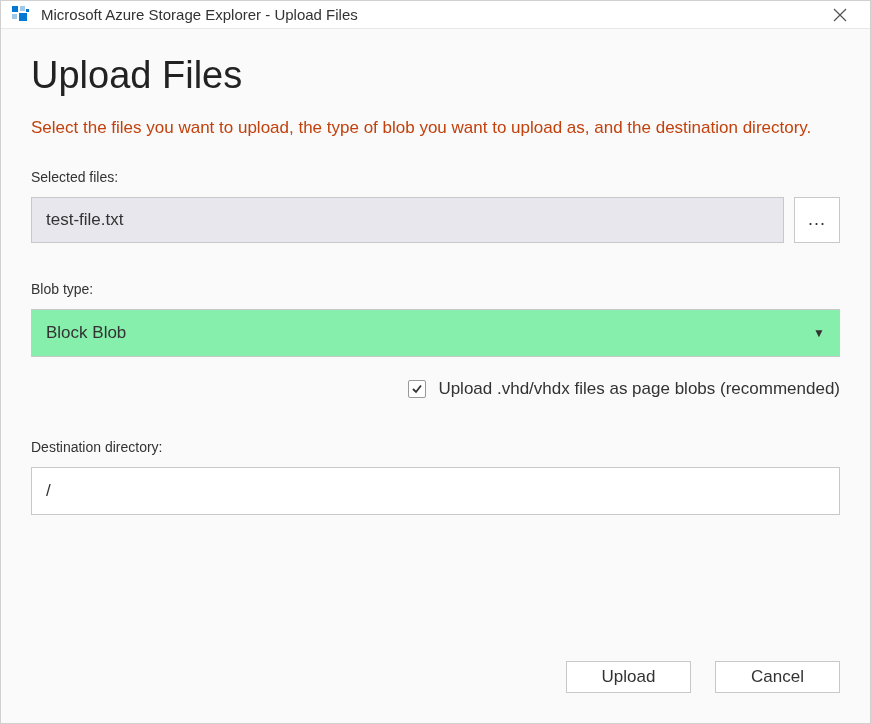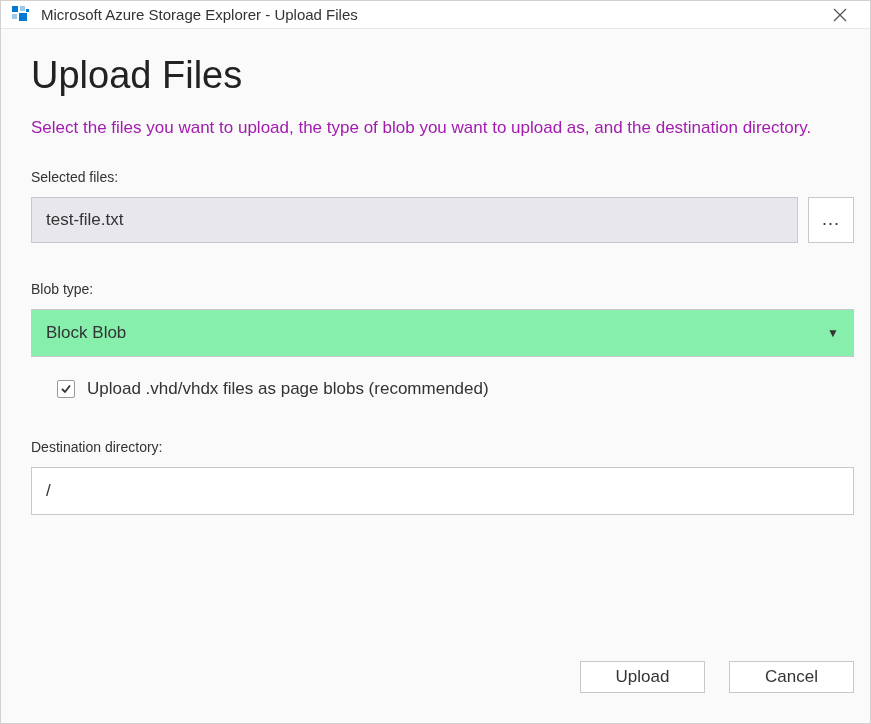--- a/index.html
+++ b/index.html
@@ -48,34 +48,34 @@
       justify-content: center;
       color: #555;
       cursor: pointer;
     }
     .close-btn svg {
       width: 14px;
       height: 14px;
     }
     .content {
       flex: 1;
-      padding: 25px 16px 30px 30px;
+      padding: 25px 30px 30px 30px;
       background: #fafafa;
       display: flex;
       flex-direction: column;
     }
     .page-title {
       font-size: 38px;
       font-weight: 400;
       color: #222;
       margin-bottom: 18px;
     }
     .page-desc {
       font-size: 17px;
-      color: #a21caf;
+      color: #c2410c;
       line-height: 1.5;
       margin-bottom: 28px;
     }
     .field-label {
       font-size: 14px;
       color: #333;
       margin-bottom: 12px;
     }
     .selected-files-row {
       display: flex;
@@ -126,20 +126,21 @@
     .select-arrow {
       font-size: 12px;
       color: #333;
     }
     .checkbox-row {
       display: flex;
       align-items: center;
       gap: 12px;
       padding-left: 26px;
       margin-bottom: 40px;
+      justify-content: flex-end;
     }
     .checkbox {
       width: 18px;
       height: 18px;
       border: 1px solid #999;
       border-radius: 2px;
       background: #fff;
       display: flex;
       align-items: center;
       justify-content: center;

